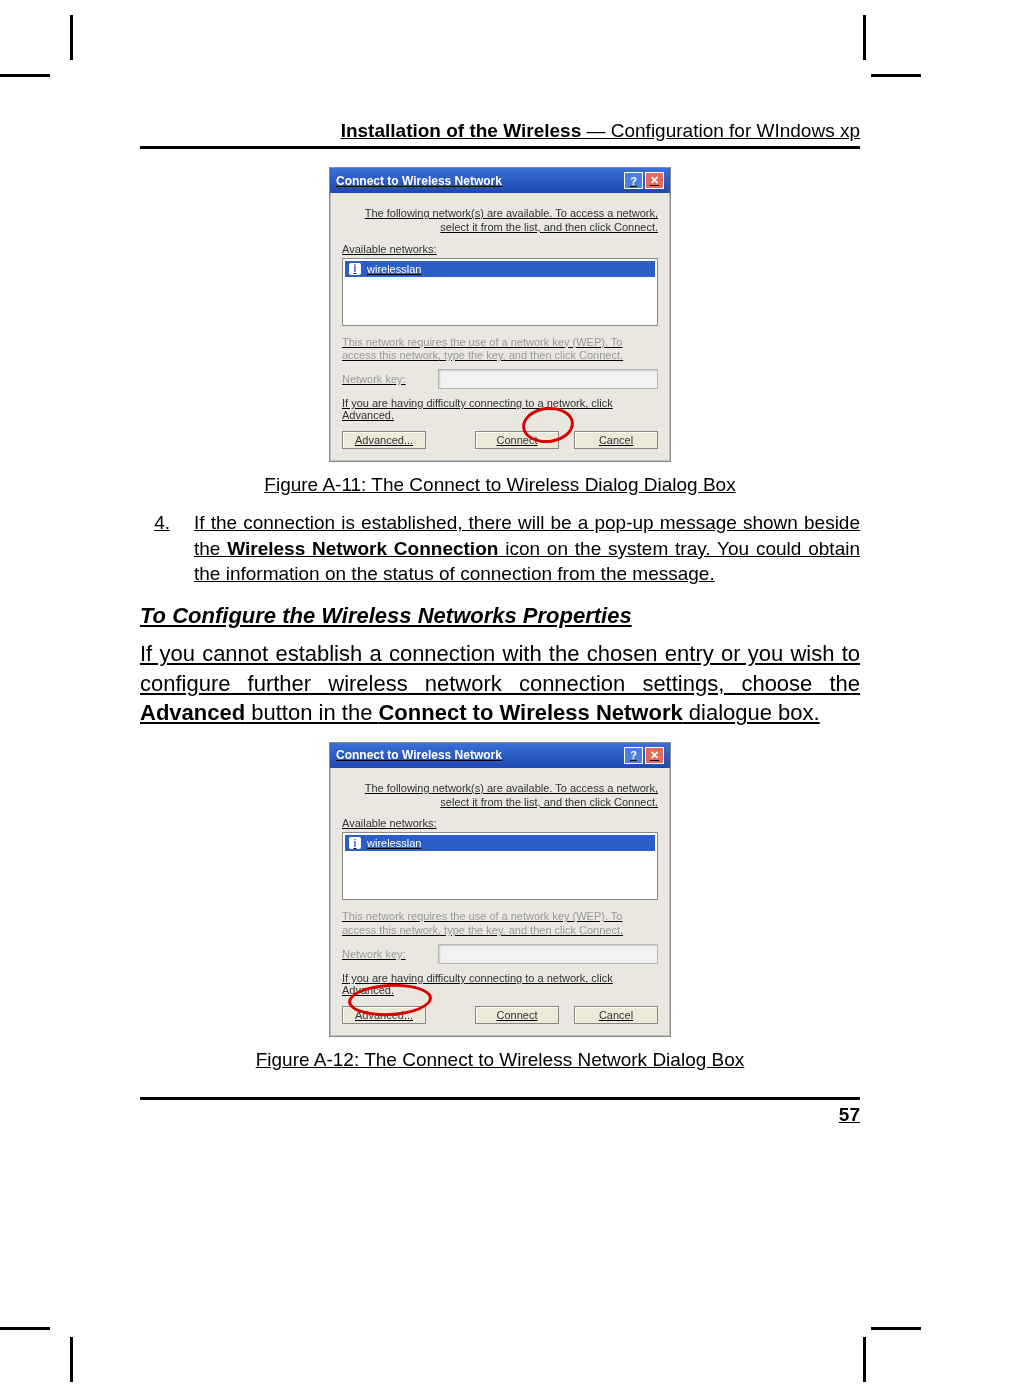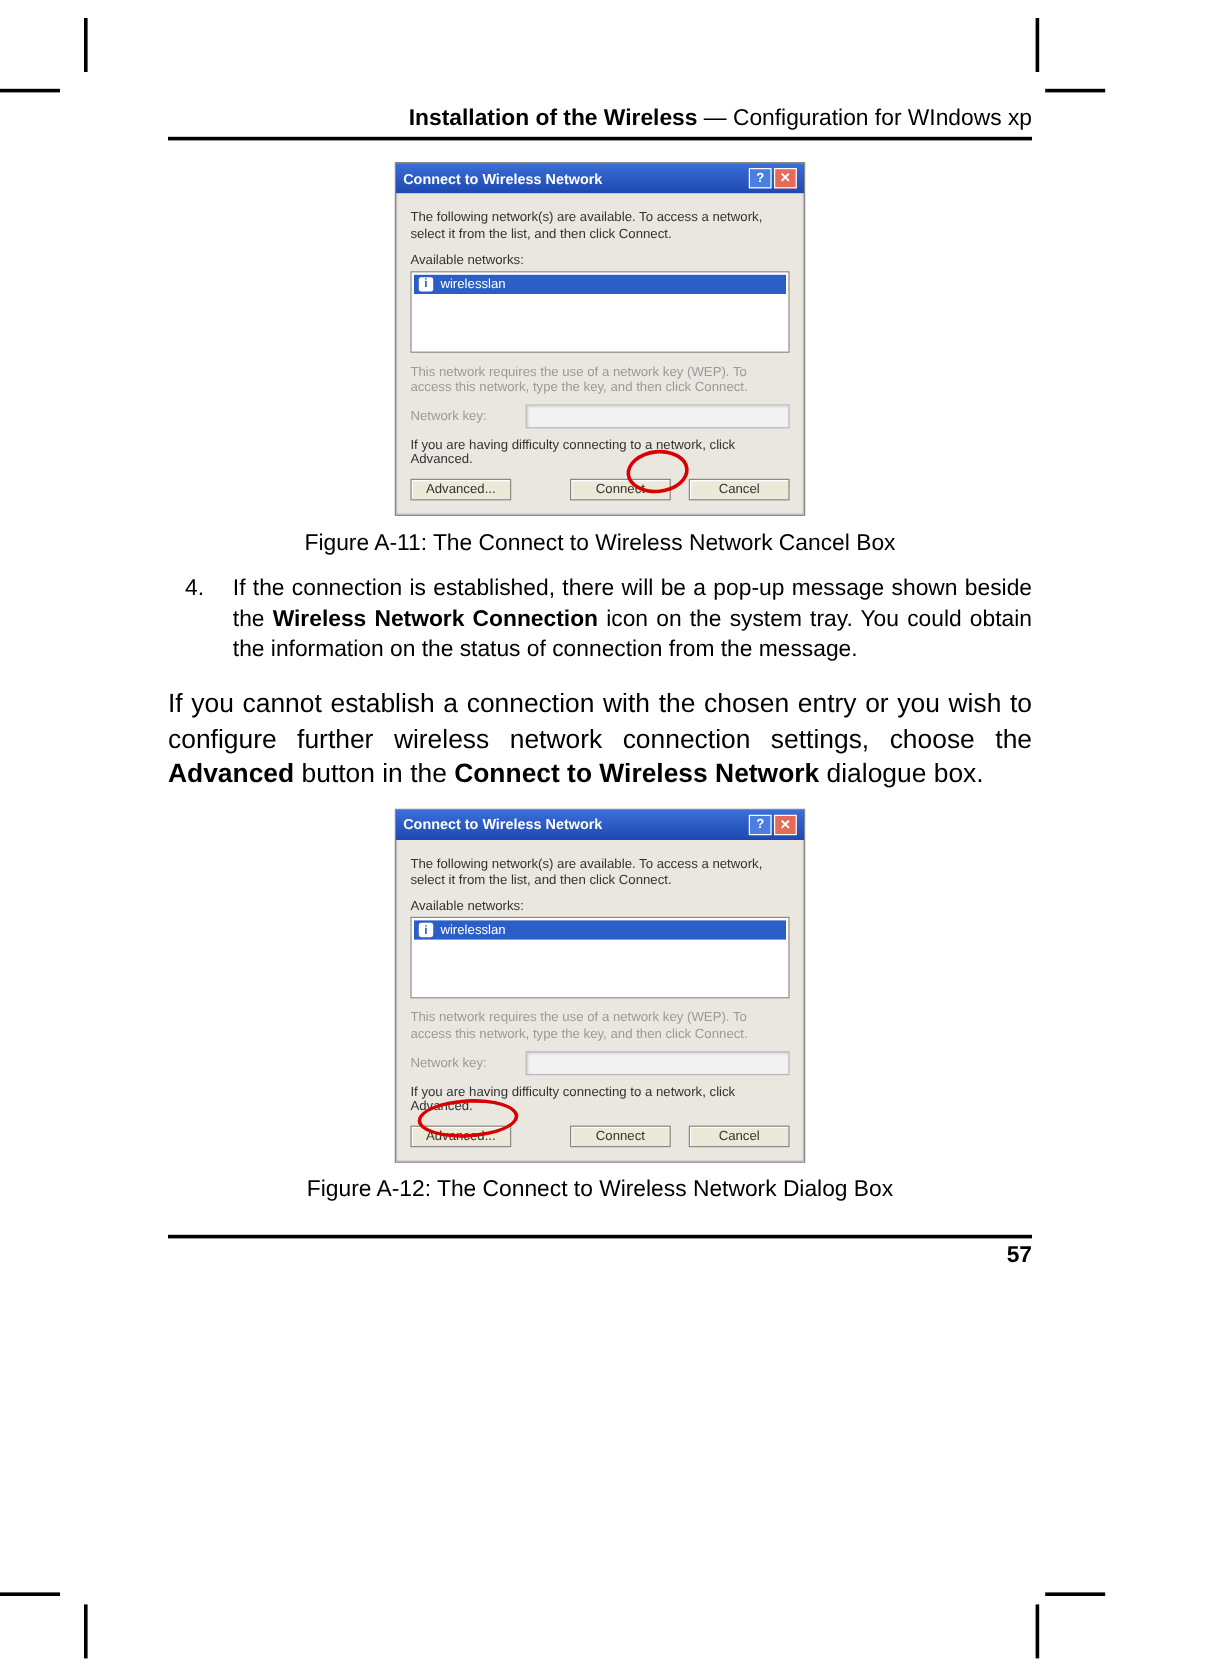--- a/index.html
+++ b/index.html
@@ -17,22 +17,23 @@
   .cm-left-h { left: 0; top: 74px; width: 50px; height: 3px; }
   .cm-right-h { right: 90px; top: 74px; width: 50px; height: 3px; }
   .cm-bot-left-v { left: 70px; bottom: 10px; width: 3px; height: 45px; }
   .cm-bot-right-v { right: 145px; bottom: 10px; width: 3px; height: 45px; }
   .cm-left-h2 { left: 0; bottom: 62px; width: 50px; height: 3px; }
   .cm-right-h2 { right: 90px; bottom: 62px; width: 50px; height: 3px; }
 
   .page {
     position: absolute;
     left: 140px;
-    top: 88px;
+    top: 120px;
     width: 720px;
+    text-decoration: underline;
   }
   .header {
     text-align: right;
     font-size: 19px;
     padding-bottom: 4px;
     border-bottom: 3px solid #000;
     margin-bottom: 18px;
   }
   .header b { font-weight: bold; }
   .dialog-wrap {
@@ -60,21 +61,21 @@
   .titlebar-btns { display: flex; gap: 2px; }
   .tb-btn {
     width: 17px; height: 15px;
     display: flex; align-items: center; justify-content: center;
     font-weight: bold; font-size: 11px;
     border: 1px solid #fff;
   }
   .tb-help { background: #4a7fe0; color:#fff; }
   .tb-close { background: #e46a5a; color:#fff; }
   .dlg-body { padding: 10px 12px 12px; color: #333; }
-  .dlg-text { margin: 4px 0 8px; line-height: 1.25; }
+  .dlg-text { margin: 4px 0 8px; line-height: 1.25; text-align: right; }
   .avail-label { margin: 6px 0 3px; color:#333; }
   .listbox {
     background:#fff; border:1px solid #888; height:62px;
     padding:2px;
   }
   .listrow {
     background:#2b5fc7; color:#fff;
     padding:2px 4px; display:flex; align-items:center; gap:6px;
     font-size: 11px;
   }
@@ -174,29 +175,30 @@
           <div class="btn-group">
             <div class="xp-btn">Connect</div>
             <div class="xp-btn">Cancel</div>
           </div>
           <div class="circle-red circ-connect"></div>
         </div>
       </div>
     </div>
   </div>
 
-  <div class="caption">Figure A-11: The Connect to Wireless Network Cancel Box</div>
+  <div class="caption">Figure A-11: The Connect to Wireless Dialog Dialog Box</div>
 
   <div class="num-item">
     <div class="num">4.</div>
     <div class="txt">
       <span>If the connection is established, there will be a pop-up message shown beside the </span><b>Wireless Network Connection</b><span> icon on the system tray. You could obtain the information on the status of connection from the message.</span>
     </div>
   </div>
 
+  <div class="subhead">To Configure the Wireless Networks Properties</div>
 
   <div class="para">
     <span>If you cannot establish a connection with the chosen entry or you wish to configure further wireless network connection settings, choose the </span><b>Advanced</b><span> button in the </span><b>Connect to Wireless Network</b><span> dialogue box.</span>
   </div>
 
   <div class="dialog-wrap">
     <div class="dialog" style="position:relative;">
       <div class="titlebar">
         <span>Connect to Wireless Network</span>
         <div class="titlebar-btns">

